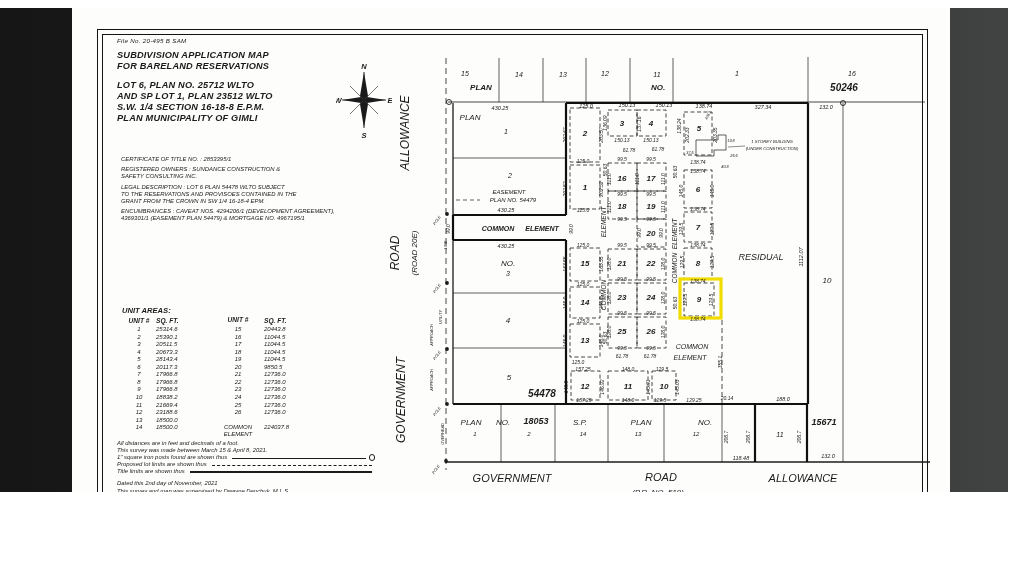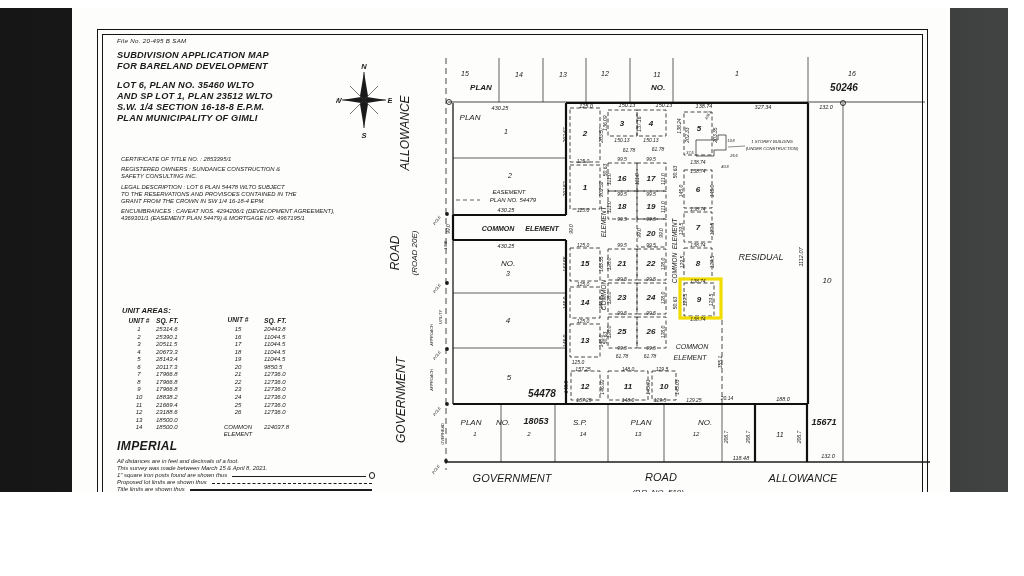--- a/index.html
+++ b/index.html
@@ -51,25 +51,25 @@
 <div class="stage">
   <div class="backdrop"></div>
   <div class="paper"></div>
   <div class="sheet-border"></div>
   <div class="sheet-border-inner"></div>
 
   <div class="abs" id="file-no">File No. 20-495 B SAM</div>
 
   <div class="abs" id="title">
     <div>SUBDIVISION APPLICATION MAP</div>
-    <div>FOR BARELAND DEVELOPMENT</div>
+    <div>FOR BARELAND RESERVATIONS</div>
   </div>
 
   <div class="abs" id="lot-desc">
-    <div>LOT 6, PLAN NO. 35460 WLTO</div>
+    <div>LOT 6, PLAN NO. 25712 WLTO</div>
     <div>AND SP LOT 1, PLAN 23512 WLTO</div>
     <div>S.W. 1/4 SECTION 16-18-8 E.P.M.</div>
     <div>PLAN MUNICIPALITY OF GIMLI</div>
   </div>
 
   <svg class="abs" id="compass" width="56" height="80">
     <line x1="28" y1="12" x2="28" y2="68" stroke="#1b1b1b" stroke-width="0.8"></line>
     <line x1="6" y1="40" x2="50" y2="40" stroke="#1b1b1b" stroke-width="0.8"></line>
     <line x1="14" y1="26" x2="42" y2="54" stroke="#1b1b1b" stroke-width="0.6"></line>
     <line x1="42" y1="26" x2="14" y2="54" stroke="#1b1b1b" stroke-width="0.6"></line>
@@ -193,21 +193,20 @@
           <span class="ua-c1">14</span>
           <span class="ua-c2">18500.0</span>
           <span class="ua-c3">COMMON
 ELEMENT</span>
           <span class="ua-c4">224037.8</span>
         </div>
       </div>
   </div>
 
   <div class="abs" id="imperial-block">
-    <h2>IMPERIAL</h2>
     <div id="imp-body">
         <div class="note-line">All distances are in feet and decimals of a foot.</div>
         <div class="note-line">This survey was made between March 15 &amp; April 8, 2021.</div>
         <div class="leg-row">
           <span>1" square iron posts found are shown thus</span>
           <span class="leg-fill post"></span>
           <span class="post-sym"></span>
         </div>
         <div class="leg-row">
           <span>Proposed lot limits are shown thus</span>

